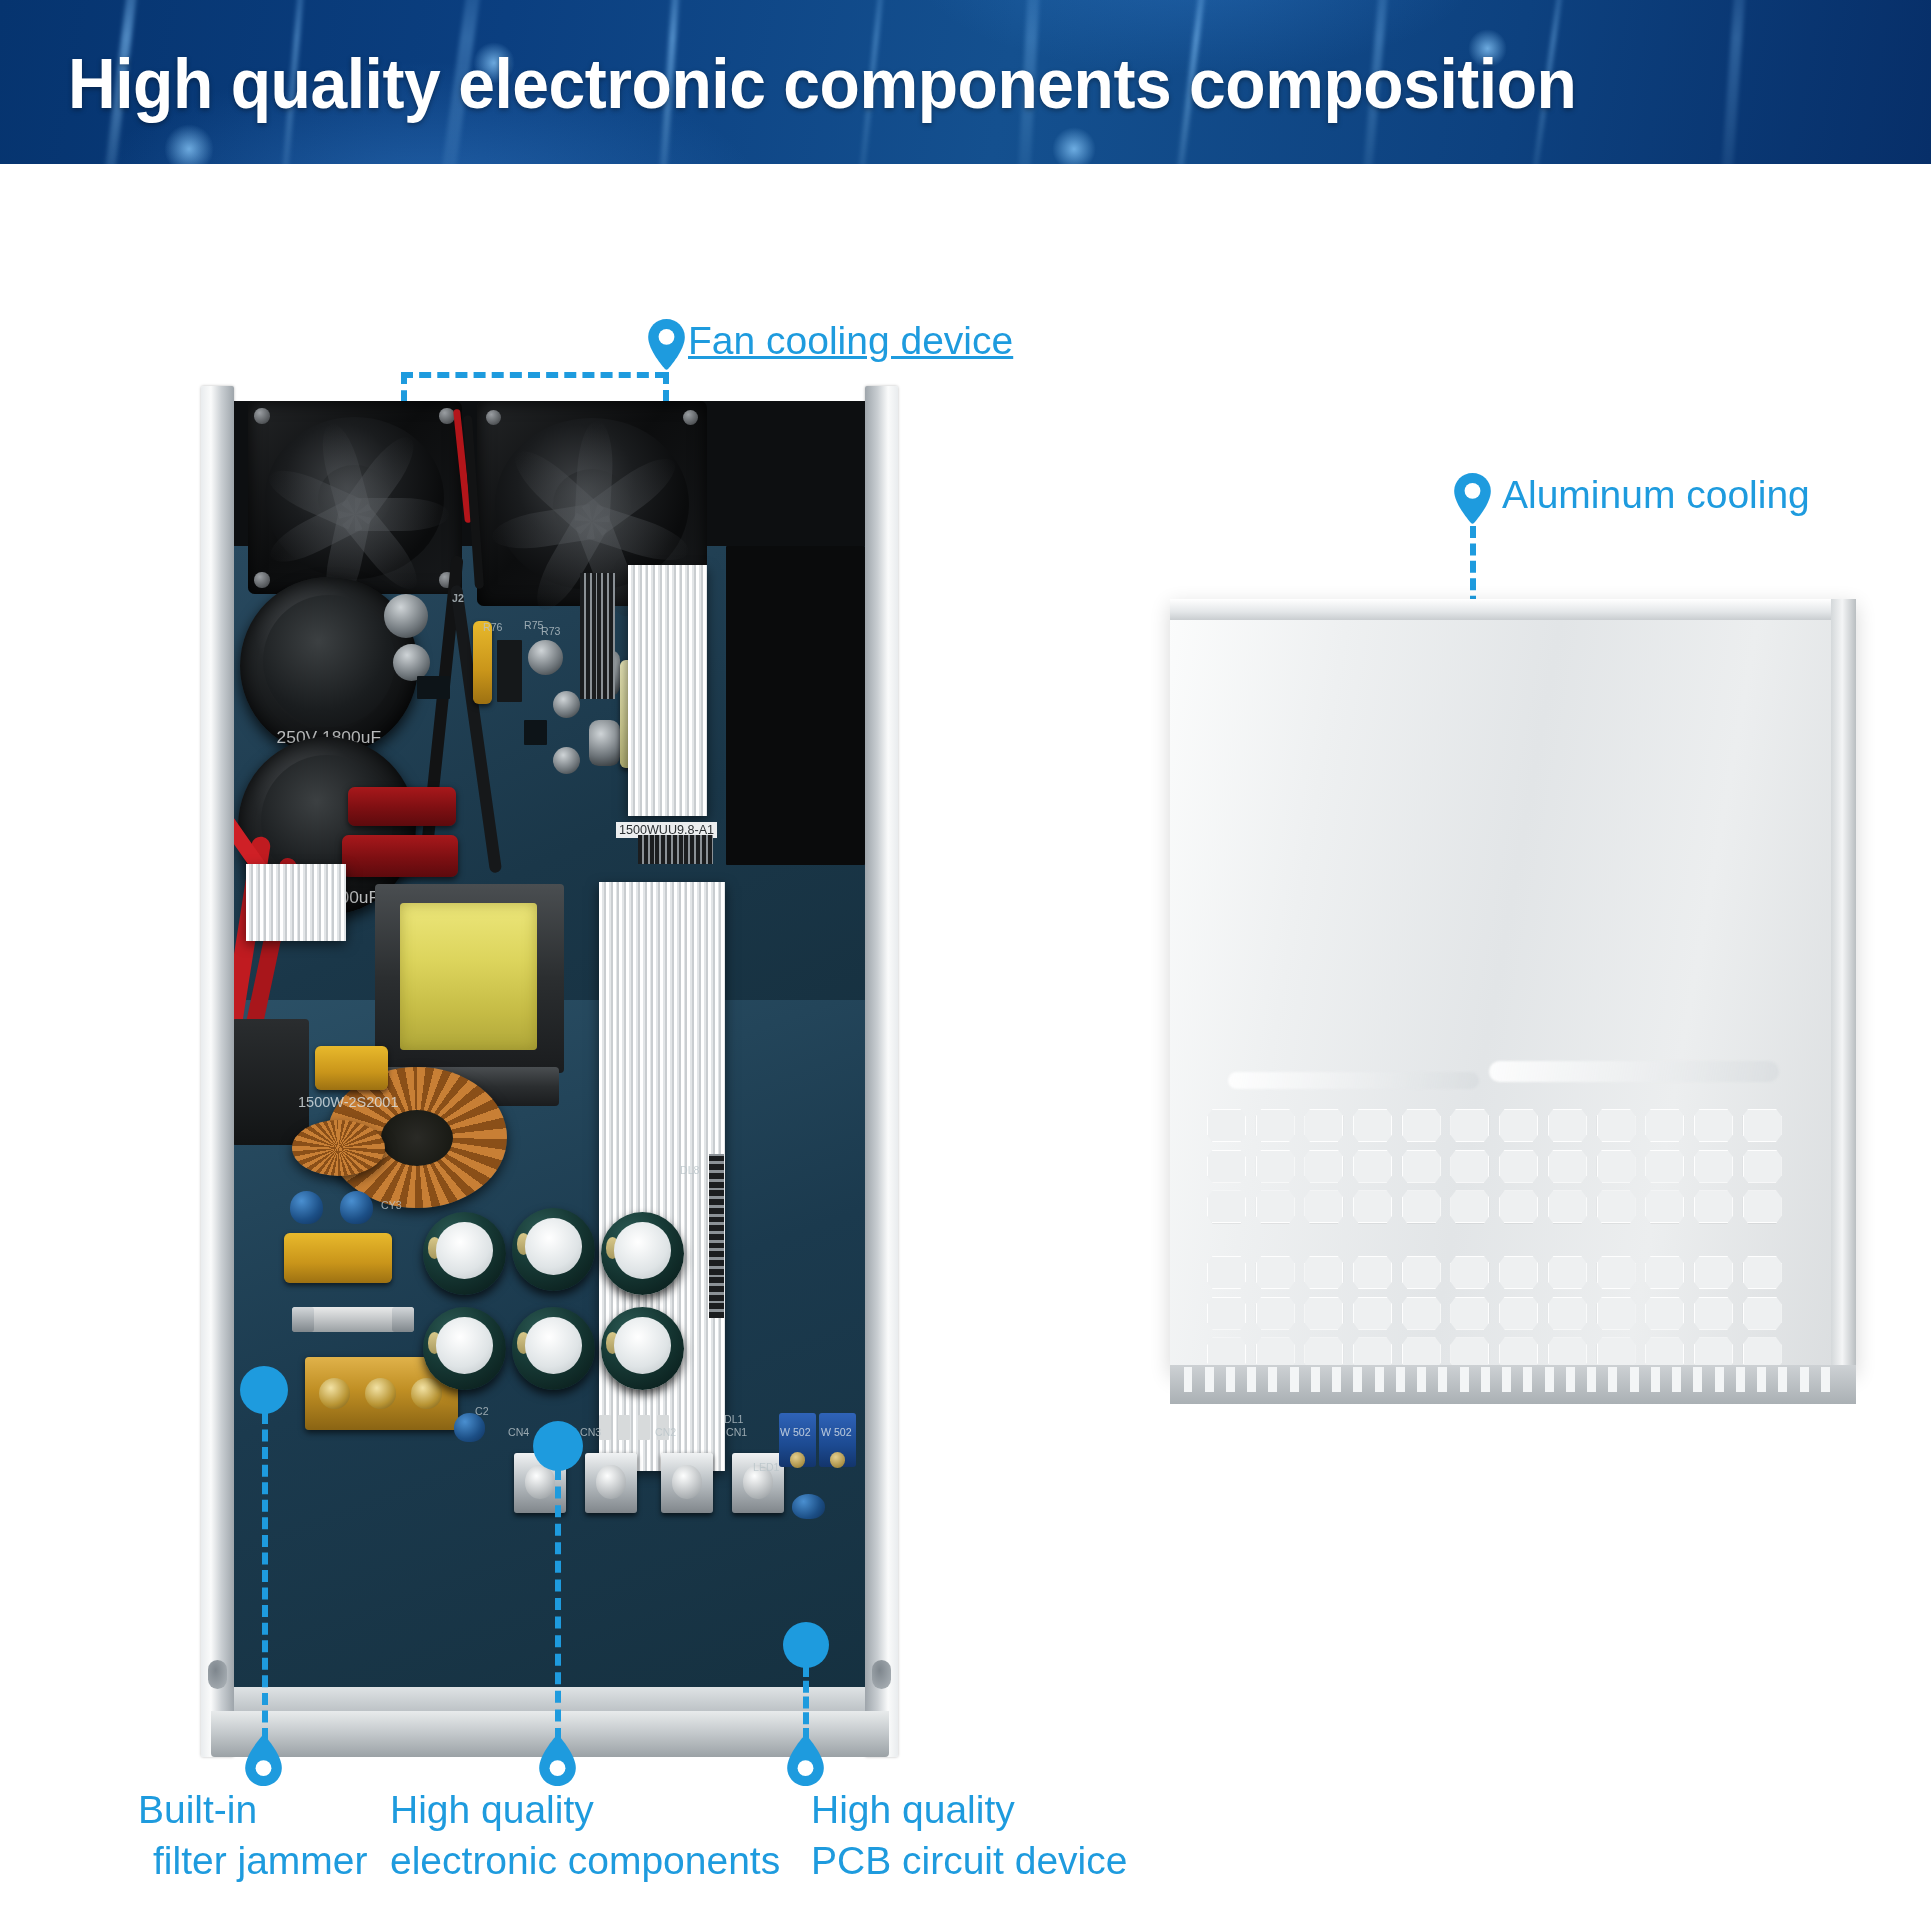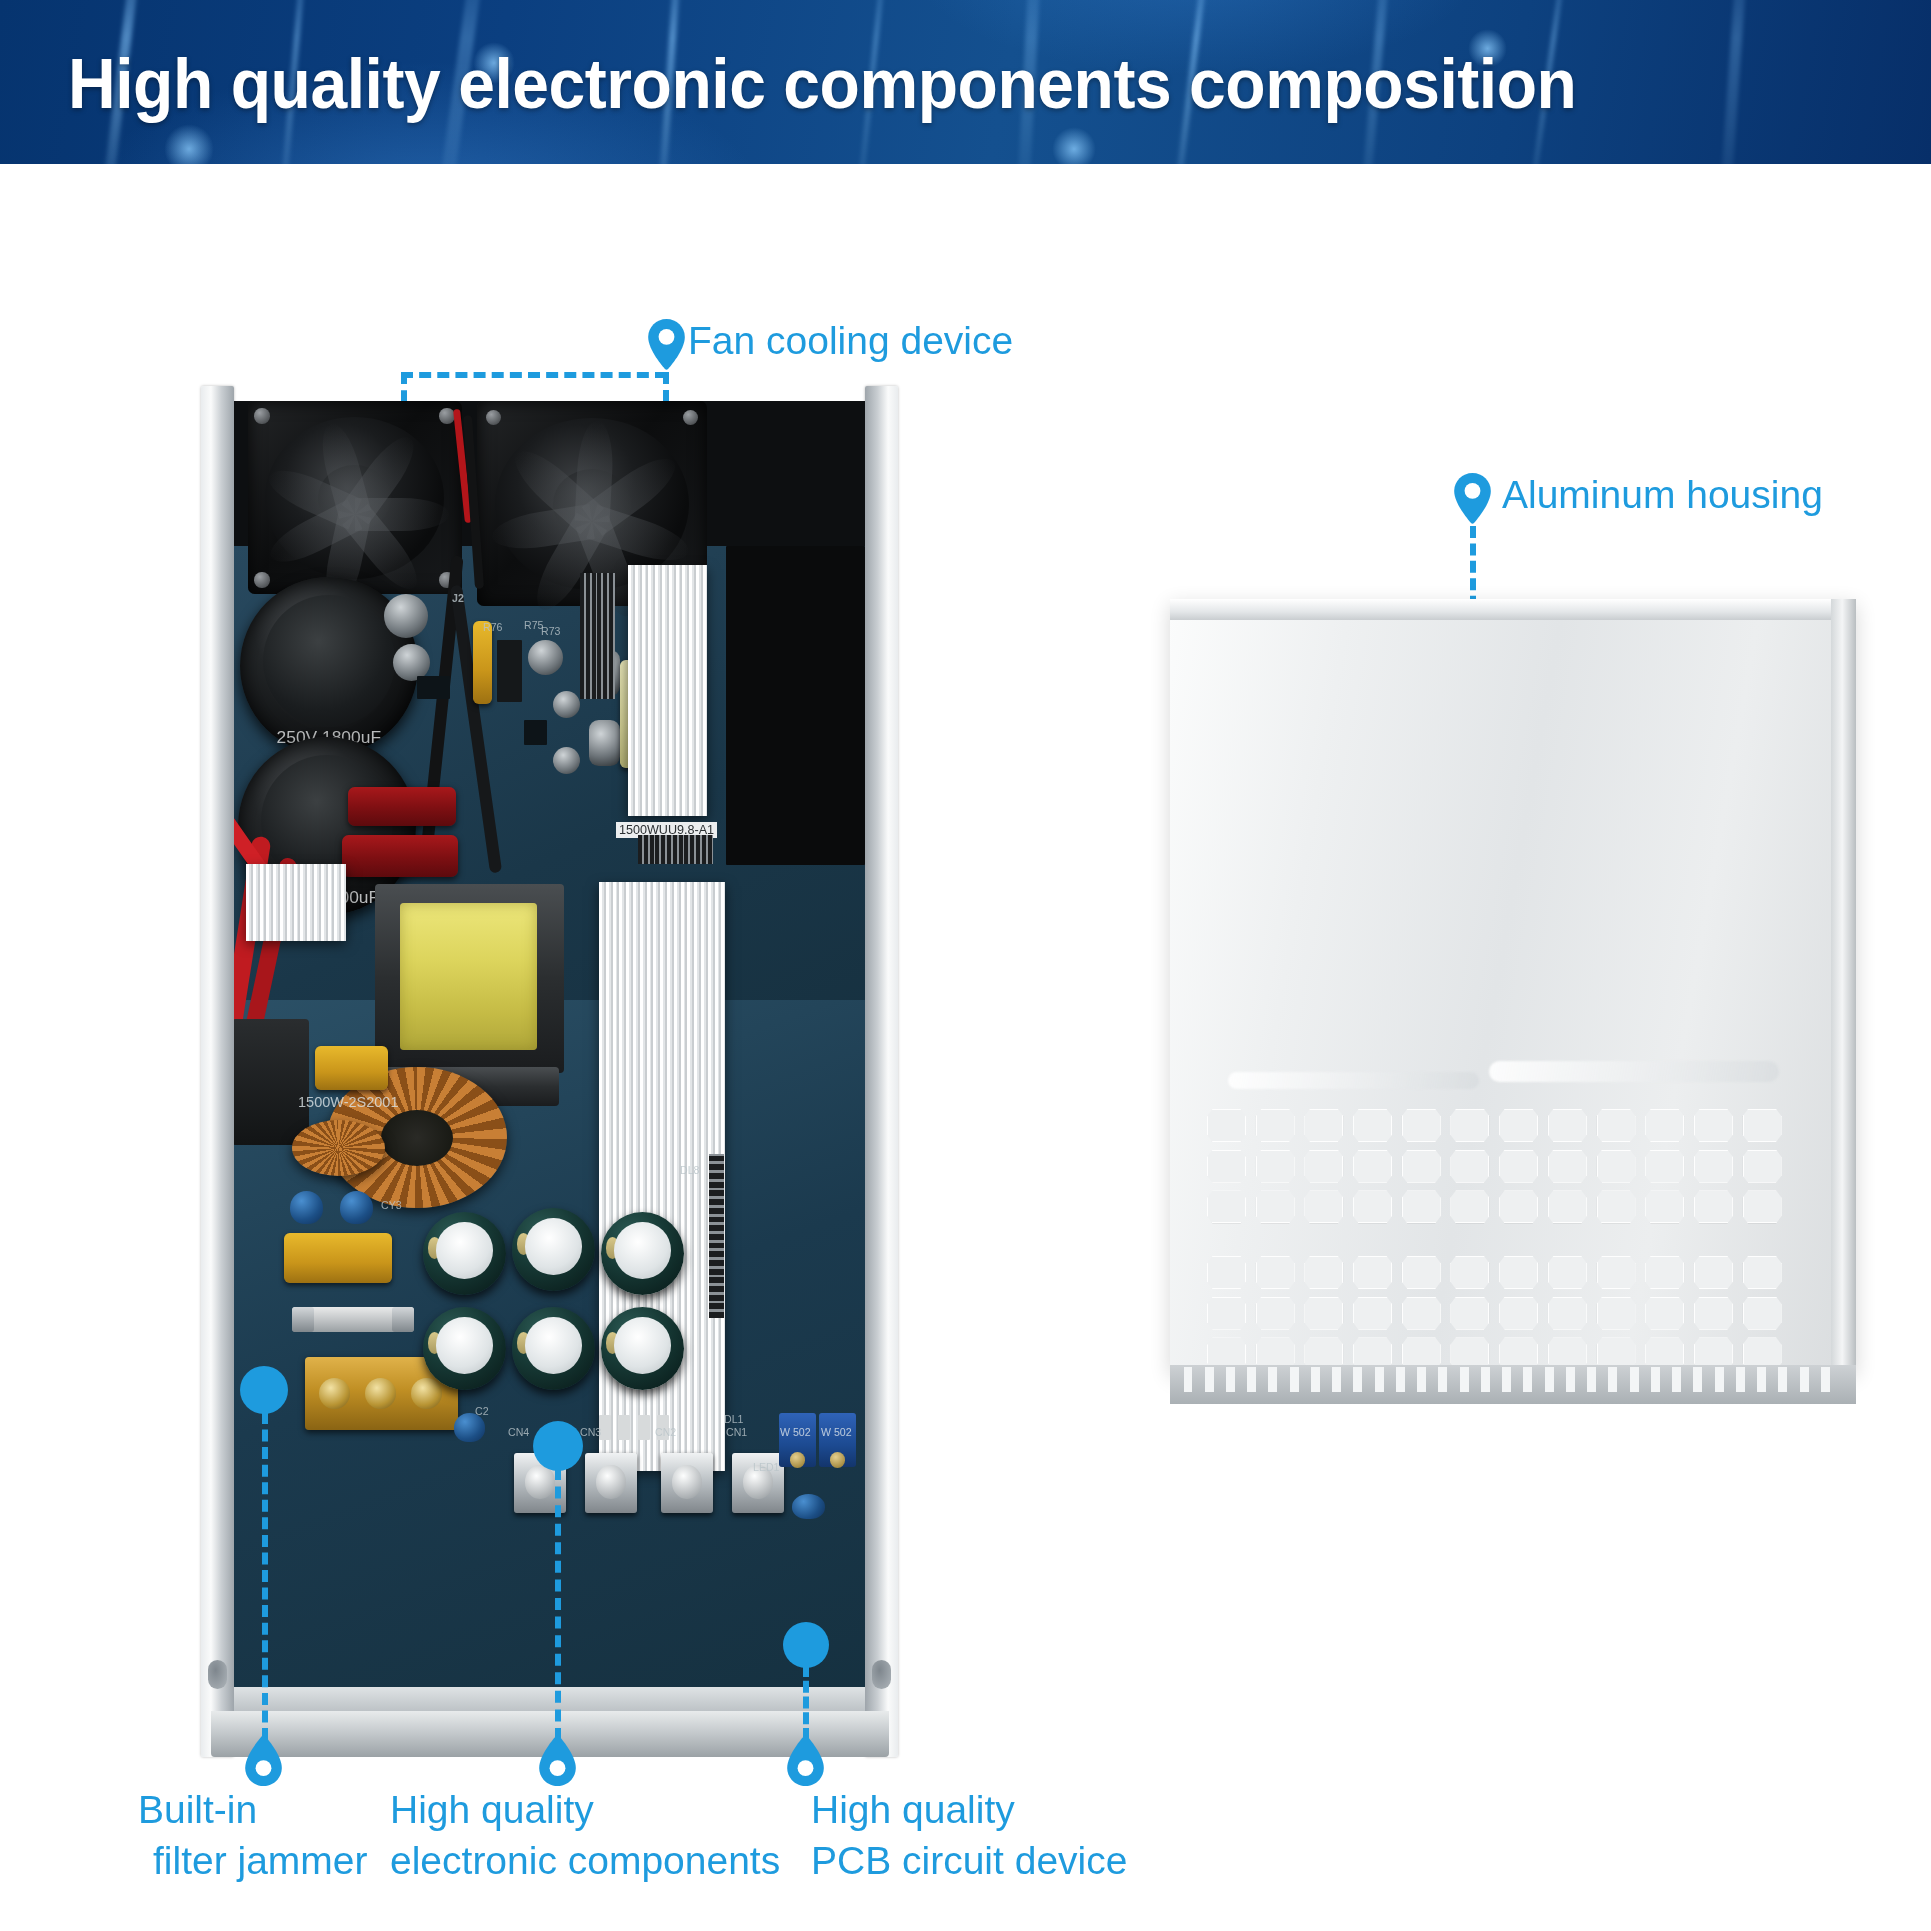--- a/index.html
+++ b/index.html
@@ -164,34 +164,34 @@
   <div class="streak" style="left:1545px;width:4.8px;transform:rotate(8deg);opacity:.75"></div>
   <div class="streak" style="left:1728px;width:10.6px;transform:rotate(4deg);opacity:.5"></div>
   <div class="dot" style="left:473px;top:42px;width:42px;height:42px;"></div>
   <div class="dot" style="left:164px;top:124px;width:50px;height:50px;"></div>
   <div class="dot" style="left:1052px;top:127px;width:44px;height:44px;"></div>
   <div class="dot" style="left:1468px;top:29px;width:39px;height:39px;"></div>
   <div id="header-title">High quality electronic components composition</div>
 </div>
 
 <div>
-  <div class="cal-text" style="left:688px;top:319px;">Fan cooling device</div>
+  <div class="cal-text" style="left:688px;top:319px;text-decoration:underline;">Fan cooling device</div>
   <svg class="pin" style="left:646px;top:318px;" viewBox="0 0 42 56">
     <path d="M21 1C10.5 1 2 9.3 2 19.6c0 13.4 15.6 31.2 17.4 33.2a2.2 2.2 0 0 0 3.2 0C24.4 50.8 40 33 40 19.6 40 9.3 31.5 1 21 1z" fill="#1E9BDE"></path>
     <circle cx="21" cy="19.5" r="8.2" fill="#ffffff"></circle>
   </svg>
   <div class="dash-h" style="left:401px;top:372px;width:266px;"></div>
   <div class="dash-v" style="left:401px;top:372px;height:232px;"></div>
   <div class="dash-v" style="left:663px;top:372px;height:283px;"></div>
   <div class="enddot" style="left:377px;top:579px;width:50px;height:50px;"></div>
   <div class="enddot" style="left:639px;top:630px;width:50px;height:50px;"></div>
 </div>
 
 <div>
-  <div class="cal-text" style="left:1502px;top:473px;">Aluminum housing</div>
+  <div class="cal-text" style="left:1502px;top:473px;">Aluminum cooling</div>
   <svg class="pin" style="left:1452px;top:472px;" viewBox="0 0 42 56">
     <path d="M21 1C10.5 1 2 9.3 2 19.6c0 13.4 15.6 31.2 17.4 33.2a2.2 2.2 0 0 0 3.2 0C24.4 50.8 40 33 40 19.6 40 9.3 31.5 1 21 1z" fill="#1E9BDE"></path>
     <circle cx="21" cy="19.5" r="8.2" fill="#ffffff"></circle>
   </svg>
   <div class="dash-v" style="left:1470px;top:526px;height:256px;"></div>
   <div class="enddot" style="left:1446px;top:772px;width:48px;height:54px;border-radius:50%;"></div>
 </div>
 
 <div id="psu">
   <div id="rail-l" class="chassis-rail"></div>

